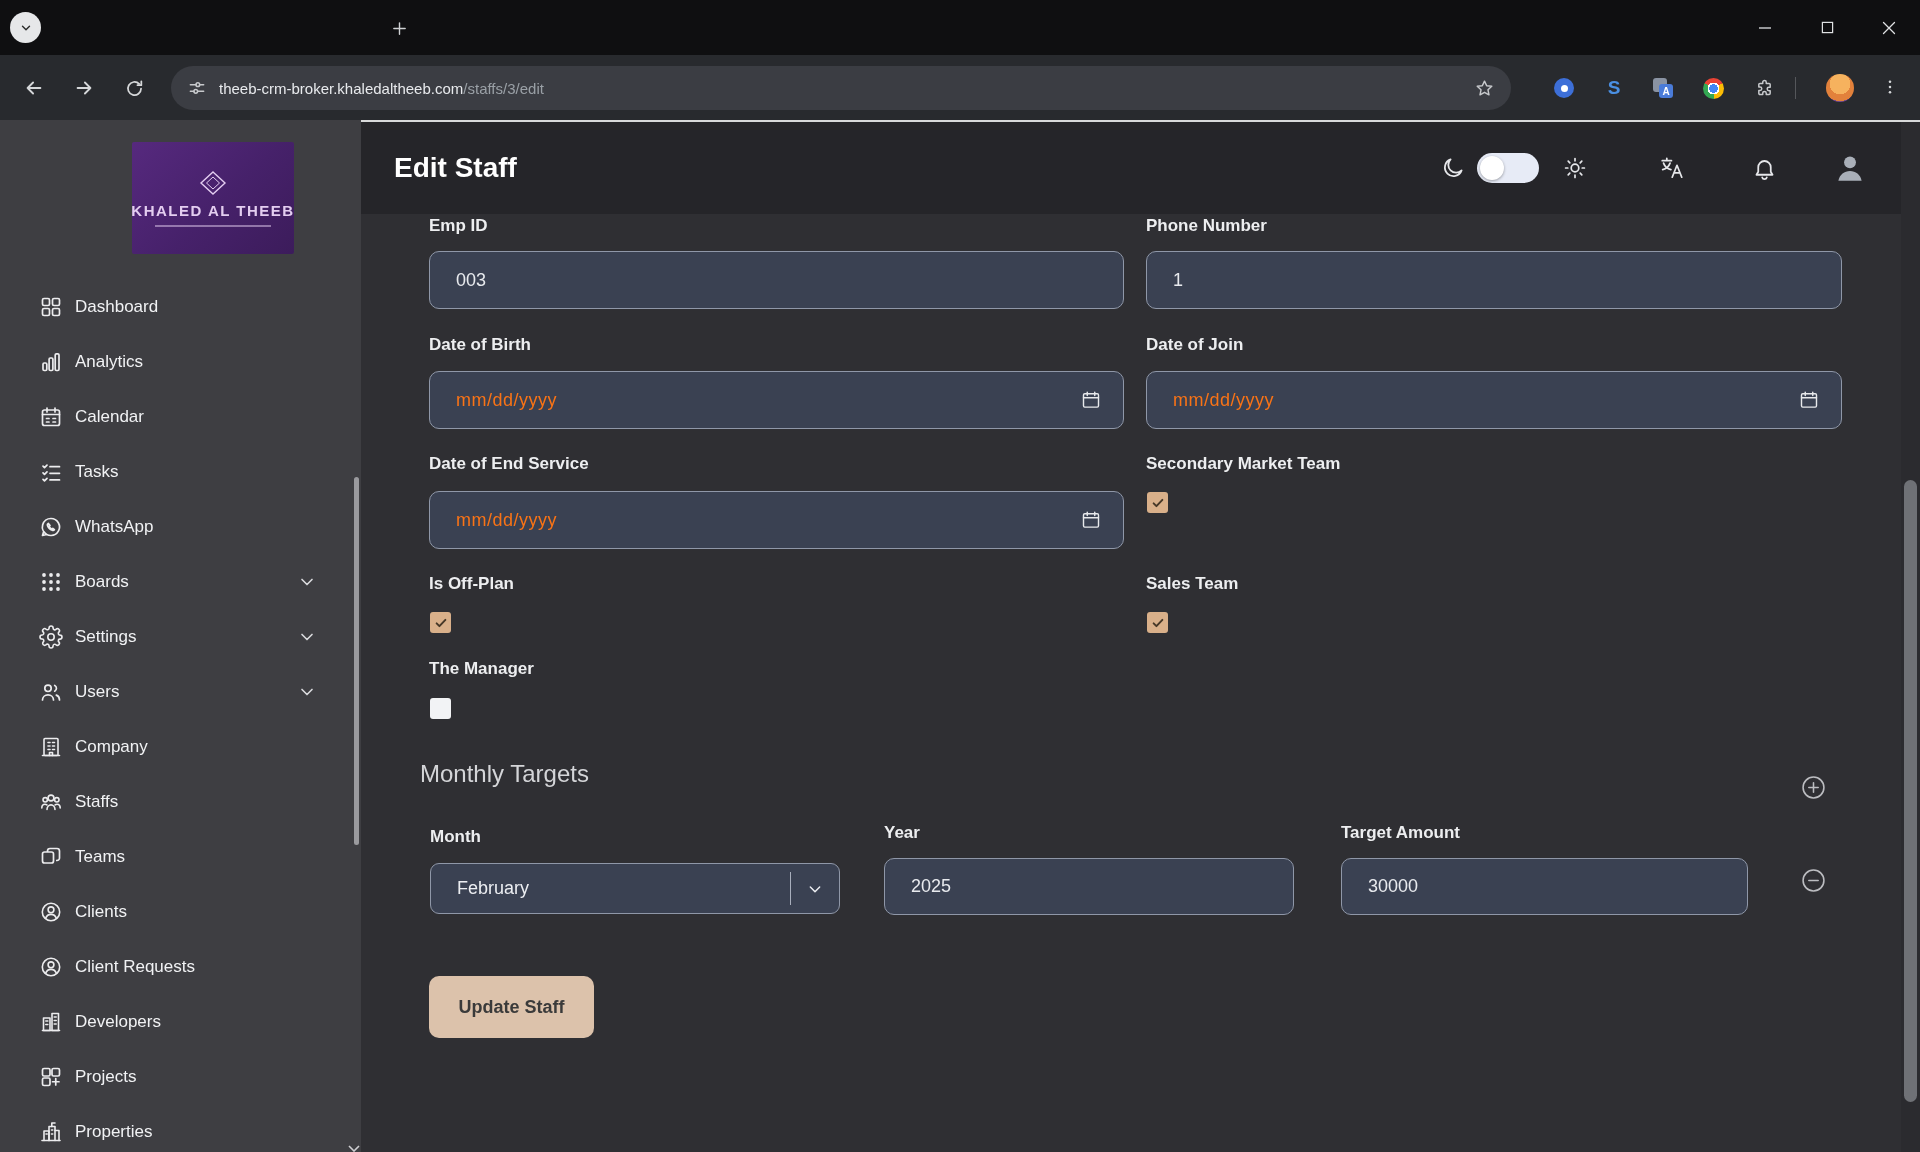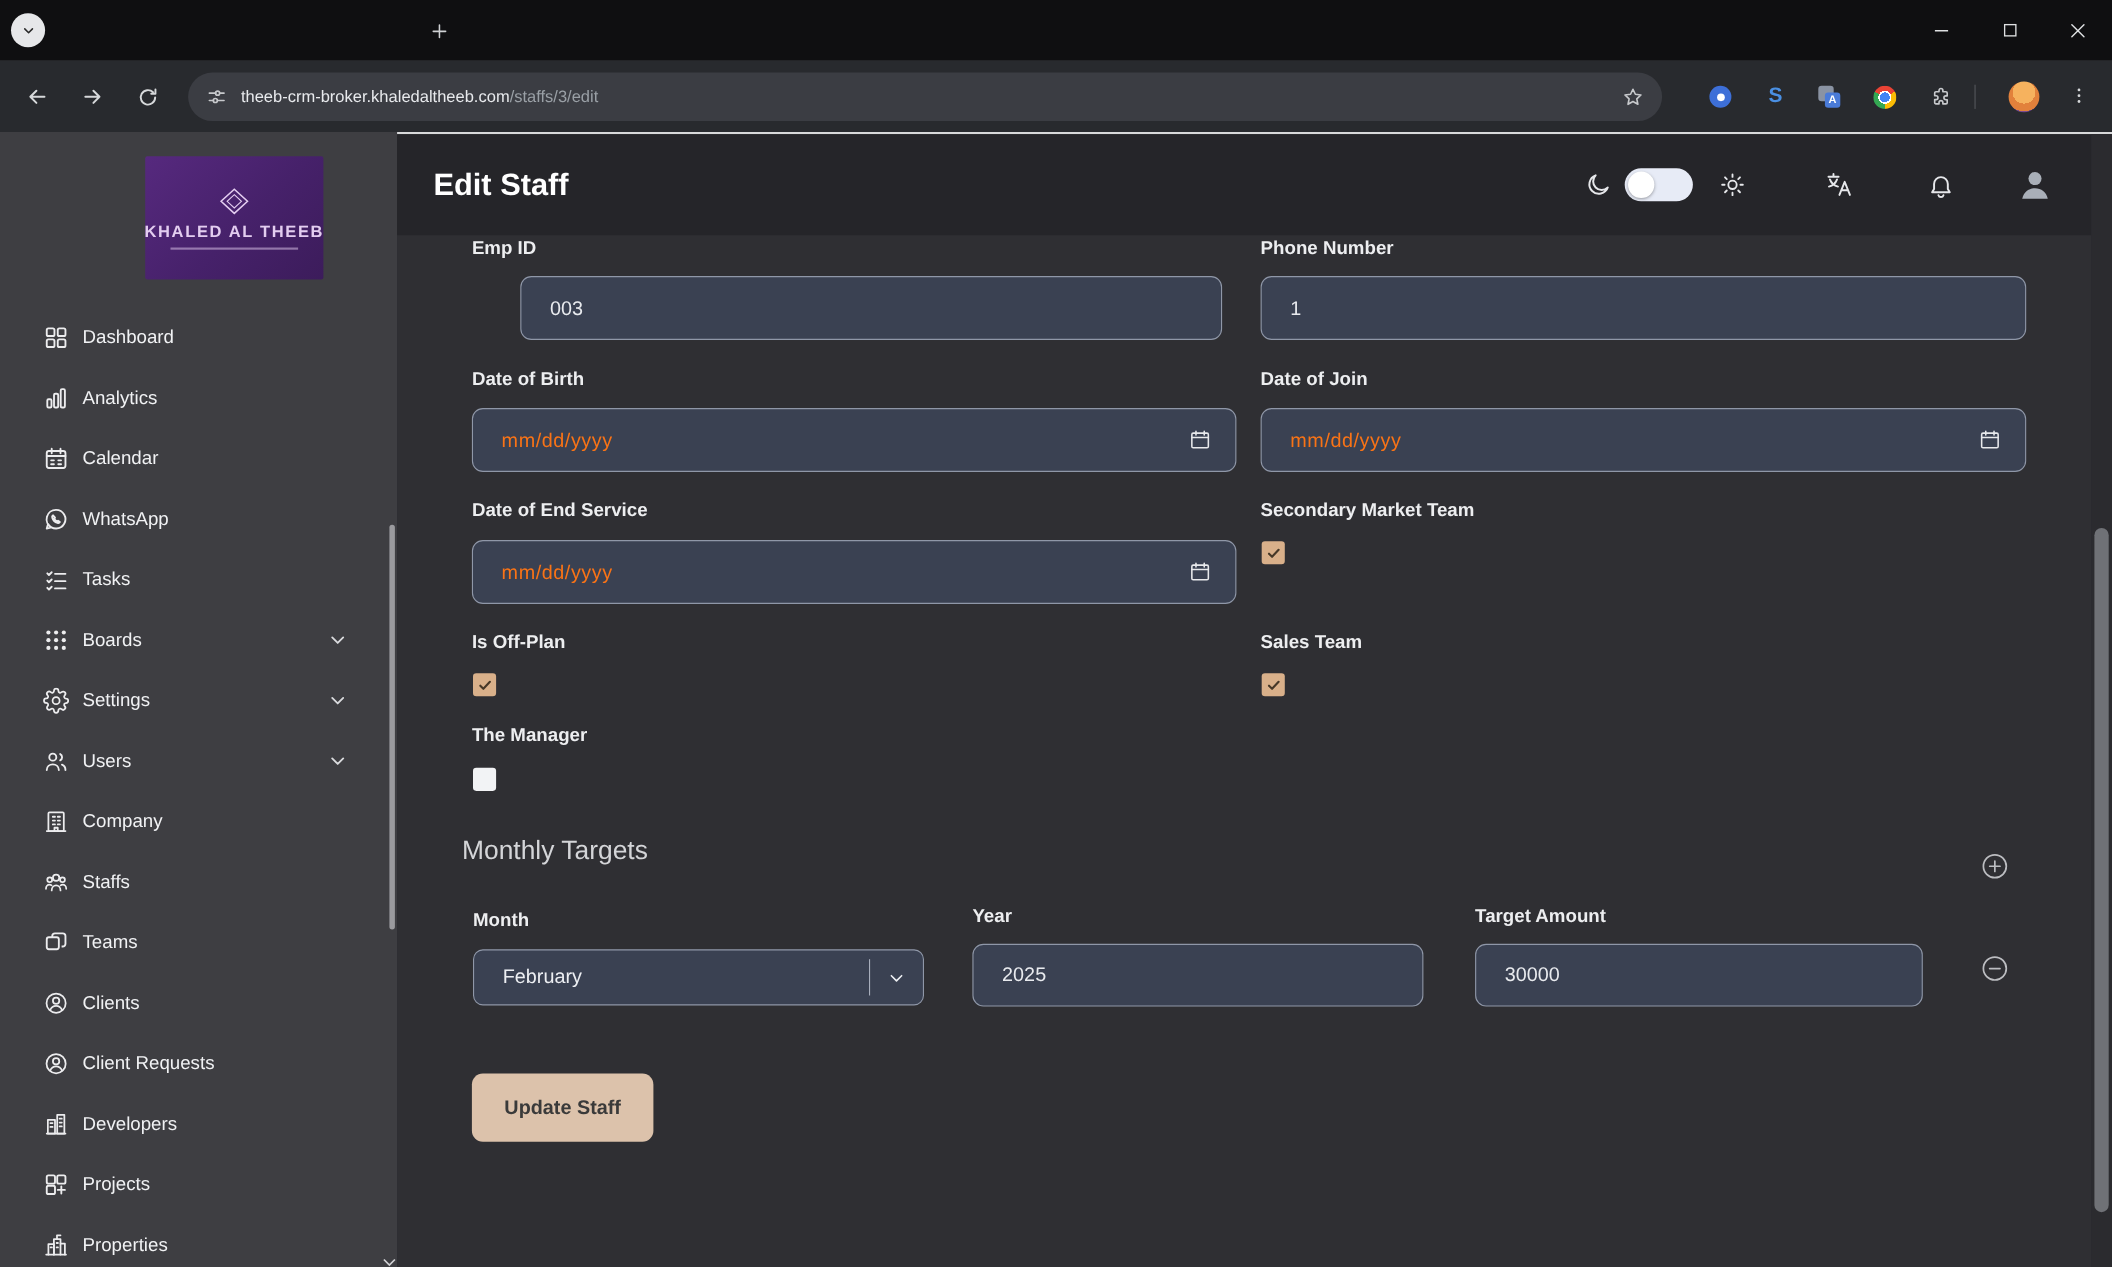--- a/index.html
+++ b/index.html
@@ -248,39 +248,39 @@
                 <path d="M3.5 9.5h17M8 3v4M16 3v4"></path>
                 <path d="M7.5 13.5h2.5M14 13.5h2.5M7.5 17h2.5M14 17h2.5"></path>
               </svg>
             </span>
           <span class="mi-label">Calendar</span>
         </div>
 
         <div class="menu-item">
           <span class="mi-icon">
               <svg width="24" height="24" viewBox="0 0 24 24" fill="none" stroke="#ececee" stroke-width="1.7" stroke-linecap="round" stroke-linejoin="round">
-                <path d="M12 3.5a8.5 8.5 0 1 1-7.3 12.9L3.5 20.5l4.2-1.1A8.5 8.5 0 0 1 12 3.5Z"></path>
-                <path d="M9.2 8.4c-.8.4-1 1.3-.7 2.2.7 2.2 2.5 4 4.7 4.7.9.3 1.8.1 2.2-.7l-1.6-1.2-1 .7c-1.1-.5-2-1.4-2.5-2.5l.7-1Z"></path>
-              </svg>
-            </span>
-          <span class="mi-label">WhatsApp</span>
-        </div>
-
-        <div class="menu-item">
-          <span class="mi-icon">
-              <svg width="24" height="24" viewBox="0 0 24 24" fill="none" stroke="#ececee" stroke-width="1.7" stroke-linecap="round" stroke-linejoin="round">
                 <path d="M4 6.2l1.5 1.5L8 5.2"></path>
                 <path d="M11 6.7h9.5"></path>
                 <path d="M4 12.8l1.5 1.5L8 11.8"></path>
                 <path d="M11 13.3h9.5"></path>
                 <path d="M4 19.4l1.5 1.5L8 18.4"></path>
                 <path d="M11 19.9h9.5"></path>
               </svg>
             </span>
           <span class="mi-label">Tasks</span>
+        </div>
+
+        <div class="menu-item">
+          <span class="mi-icon">
+              <svg width="24" height="24" viewBox="0 0 24 24" fill="none" stroke="#ececee" stroke-width="1.7" stroke-linecap="round" stroke-linejoin="round">
+                <path d="M12 3.5a8.5 8.5 0 1 1-7.3 12.9L3.5 20.5l4.2-1.1A8.5 8.5 0 0 1 12 3.5Z"></path>
+                <path d="M9.2 8.4c-.8.4-1 1.3-.7 2.2.7 2.2 2.5 4 4.7 4.7.9.3 1.8.1 2.2-.7l-1.6-1.2-1 .7c-1.1-.5-2-1.4-2.5-2.5l.7-1Z"></path>
+              </svg>
+            </span>
+          <span class="mi-label">WhatsApp</span>
         </div>
 
         <div class="menu-item">
           <span class="mi-icon">
               <svg width="24" height="24" viewBox="0 0 24 24" fill="#ececee">
                 <circle cx="5" cy="5" r="1.9"></circle>
                 <circle cx="12" cy="5" r="1.9"></circle>
                 <circle cx="19" cy="5" r="1.9"></circle>
                 <circle cx="5" cy="12" r="1.9"></circle>
                 <circle cx="12" cy="12" r="1.9"></circle>
@@ -473,21 +473,21 @@
           <svg width="34" height="34" viewBox="0 0 24 24">
               <circle cx="12" cy="8" r="4.2" fill="#a9afb8"></circle>
               <path d="M3.8 21c.9-4.3 4.2-6.8 8.2-6.8s7.3 2.5 8.2 6.8Z" fill="#a9afb8"></path>
             </svg>
         </div>
       </div>
 
       <div class="form-area">
 
         <label class="field-label" style="left:68px;top:2px">Emp ID</label>
-        <input class="text-input" style="left: 68px; top: 37px; width: 638px; margin-left: 44px;" value="003">
+        <input class="text-input" style="left: 68px; top: 37px; width: 695px;" value="003">
         <label class="field-label" style="left:785px;top:2px">Phone Number</label>
         <input class="text-input" style="left: 785px; top: 37px; width: 696px;" value="1">
 
         <label class="field-label" style="left:68px;top:121px">Date of Birth</label>
         <div class="date-input" style="left:68px;top:157px;width:695px">
           <span class="date-ph">mm/dd/yyyy</span>
           <svg width="20" height="20" viewBox="0 0 24 24" fill="none" stroke="#e8e9ec" stroke-width="1.7" stroke-linecap="round">
               <rect x="3" y="4.5" width="18" height="16" rx="1.5"></rect>
               <path d="M3 9.3h18M7.5 2.5v4M16.5 2.5v4"></path>
             </svg>

